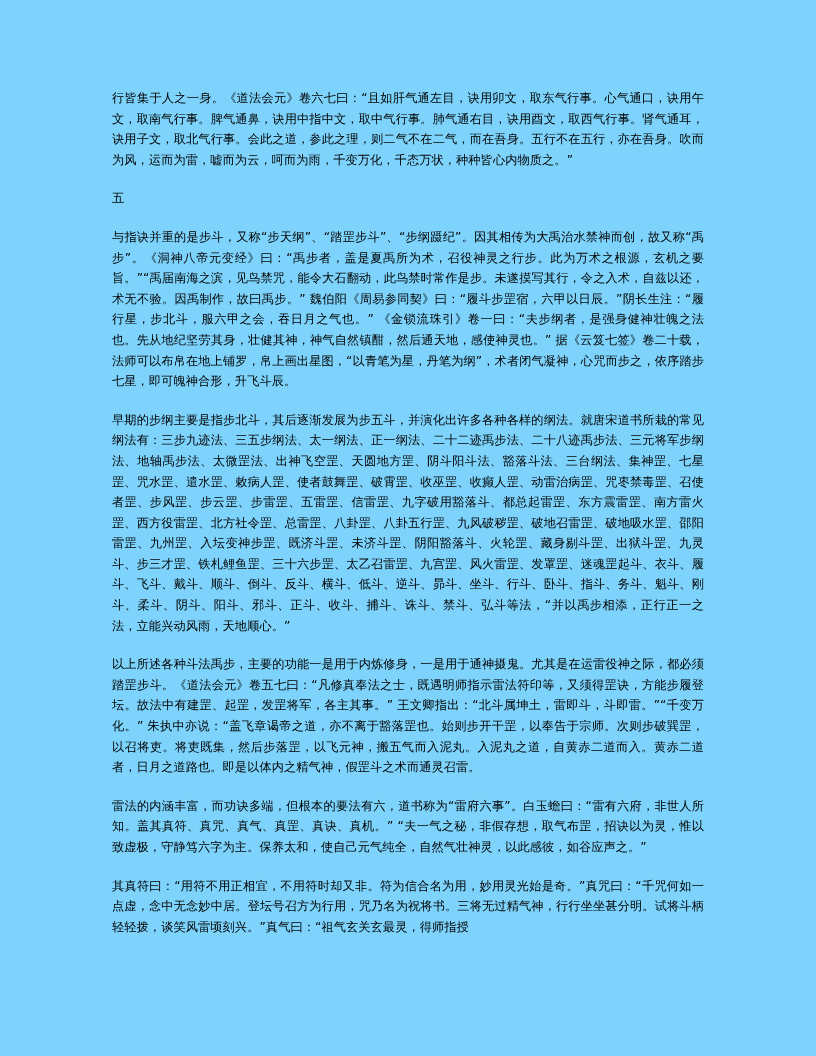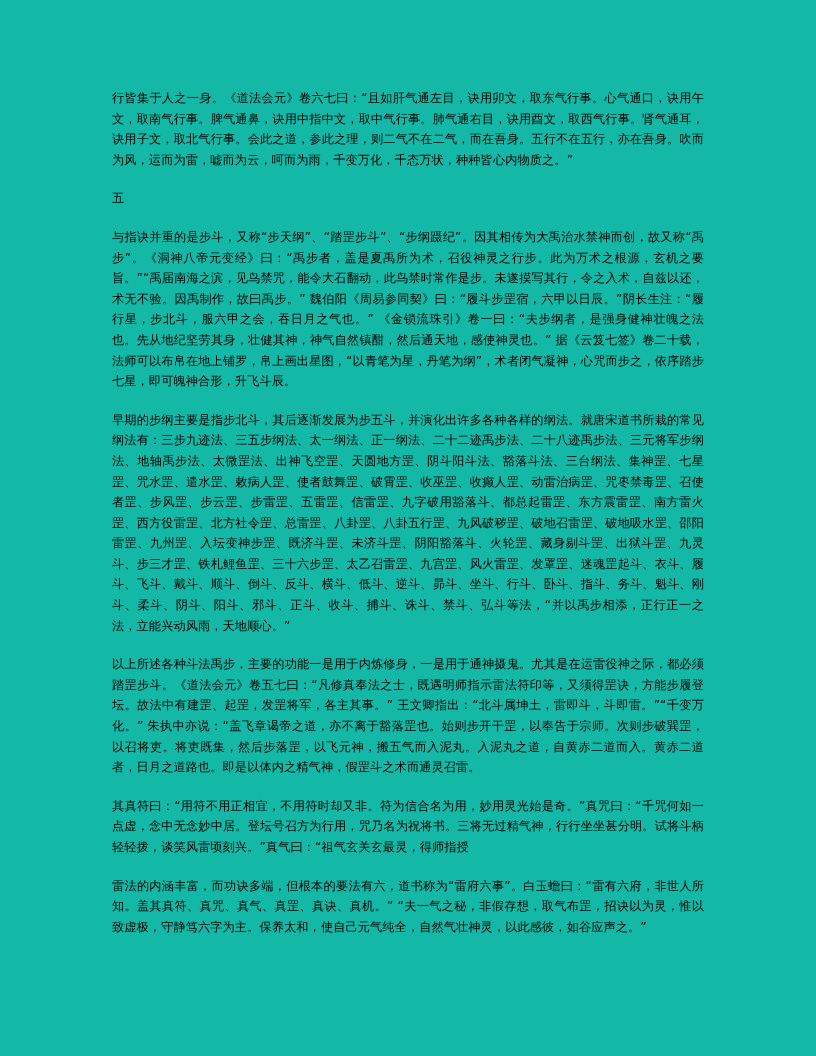--- a/index.html
+++ b/index.html
@@ -3,21 +3,21 @@
 <meta charset="utf-8">
 <style>
   html, body {
     margin: 0;
     padding: 0;
     background: #ffffff;
   }
   .page {
     width: 816px;
     height: 1056px;
-    background: #14b8a6;
+    background: #7dd3fc;
     position: relative;
     box-sizing: border-box;
     padding: 88px 112px 80px 112px;
     font-family: "DejaVu Sans", "Liberation Sans", sans-serif;
     color: #000000;
   }
   .body-text {
     font-size: 12.2px;
     line-height: 20.6px;
     text-align: justify;
@@ -38,15 +38,15 @@
 </style>
 </head>
 <body>
 
 <div class="page">
   <div class="body-text">行皆集于人之一身。《道法会元》卷六七曰：“且如肝气通左目，诀用卯文，取东气行事。心气通口，诀用午文，取南气行事。脾气通鼻，诀用中指中文，取中气行事。肺气通右目，诀用酉文，取西气行事。肾气通耳，诀用子文，取北气行事。会此之道，参此之理，则二气不在二气，而在吾身。五行不在五行，亦在吾身。吹而为风，运而为雷，嘘而为云，呵而为雨，千变万化，千态万状，种种皆心内物质之。”</div>
   <div class="section-number">五</div>
   <div class="body-text">与指诀并重的是步斗，又称“步天纲”、“踏罡步斗”、“步纲蹑纪”。因其相传为大禹治水禁神而创，故又称“禹步”。《洞神八帝元变经》曰：“禹步者，盖是夏禹所为术，召役神灵之行步。此为万术之根源，玄机之要旨。”“禹届南海之滨，见鸟禁咒，能令大石翻动，此鸟禁时常作是步。未遂摸写其行，令之入术，自兹以还，术无不验。因禹制作，故曰禹步。” 魏伯阳《周易参同契》曰：“履斗步罡宿，六甲以日辰。”阴长生注：“履行星，步北斗，服六甲之会，吞日月之气也。” 《金锁流珠引》卷一曰：“夫步纲者，是强身健神壮魄之法也。先从地纪坚劳其身，壮健其神，神气自然镇酣，然后通天地，感使神灵也。” 据《云笈七签》卷二十载，法师可以布帛在地上铺罗，帛上画出星图，“以青笔为星，丹笔为纲”，术者闭气凝神，心咒而步之，依序踏步七星，即可魄神合形，升飞斗辰。</div>
   <div class="body-text">早期的步纲主要是指步北斗，其后逐渐发展为步五斗，并演化出许多各种各样的纲法。就唐宋道书所栽的常见纲法有：三步九迹法、三五步纲法、太一纲法、正一纲法、二十二迹禹步法、二十八迹禹步法、三元将军步纲法、地轴禹步法、太微罡法、出神飞空罡、天圆地方罡、阴斗阳斗法、豁落斗法、三台纲法、集神罡、七星罡、咒水罡、遣水罡、敕病人罡、使者鼓舞罡、破霄罡、收巫罡、收癫人罡、动雷治病罡、咒枣禁毒罡、召使者罡、步风罡、步云罡、步雷罡、五雷罡、信雷罡、九字破用豁落斗、都总起雷罡、东方震雷罡、南方雷火罡、西方役雷罡、北方社令罡、总雷罡、八卦罡、八卦五行罡、九风破秽罡、破地召雷罡、破地吸水罡、邵阳雷罡、九州罡、入坛变神步罡、既济斗罡、未济斗罡、阴阳豁落斗、火轮罡、藏身剔斗罡、出狱斗罡、九灵斗、步三才罡、铁札鲤鱼罡、三十六步罡、太乙召雷罡、九宫罡、风火雷罡、发罩罡、迷魂罡起斗、衣斗、履斗、飞斗、戴斗、顺斗、倒斗、反斗、横斗、低斗、逆斗、昴斗、坐斗、行斗、卧斗、指斗、务斗、魁斗、刚斗、柔斗、阴斗、阳斗、邪斗、正斗、收斗、捕斗、诛斗、禁斗、弘斗等法，“并以禹步相添，正行正一之法，立能兴动风雨，天地顺心。”</div>
   <div class="body-text">以上所述各种斗法禹步，主要的功能一是用于内炼修身，一是用于通神摄鬼。尤其是在运雷役神之际，都必须踏罡步斗。《道法会元》卷五七曰：“凡修真奉法之士，既遇明师指示雷法符印等，又须得罡诀，方能步履登坛。故法中有建罡、起罡，发罡将军，各主其事。” 王文卿指出：“北斗属坤土，雷即斗，斗即雷。”“千变万化。” 朱执中亦说：“盖飞章谒帝之道，亦不离于豁落罡也。始则步开干罡，以奉告于宗师。次则步破巽罡，以召将吏。将吏既集，然后步落罡，以飞元神，搬五气而入泥丸。入泥丸之道，自黄赤二道而入。黄赤二道者，日月之道路也。即是以体内之精气神，假罡斗之术而通灵召雷。</div>
+  <div class="body-text">雷法的内涵丰富，而功诀多端，但根本的要法有六，道书称为“雷府六事”。白玉蟾曰：“雷有六府，非世人所知。盖其真符、真咒、真气、真罡、真诀、真机。” “夫一气之秘，非假存想，取气布罡，招诀以为灵，惟以致虚极，守静笃六字为主。保养太和，使自己元气纯全，自然气壮神灵，以此感彼，如谷应声之。”</div>
   <div class="body-text">其真符曰：“用符不用正相宜，不用符时却又非。符为信合名为用，妙用灵光始是奇。”真咒曰：“千咒何如一点虚，念中无念妙中居。登坛号召方为行用，咒乃名为祝将书。三将无过精气神，行行坐坐甚分明。试将斗柄轻轻拨，谈笑风雷顷刻兴。”真气曰：“祖气玄关玄最灵，得师指授</div>
-  <div class="body-text">雷法的内涵丰富，而功诀多端，但根本的要法有六，道书称为“雷府六事”。白玉蟾曰：“雷有六府，非世人所知。盖其真符、真咒、真气、真罡、真诀、真机。” “夫一气之秘，非假存想，取气布罡，招诀以为灵，惟以致虚极，守静笃六字为主。保养太和，使自己元气纯全，自然气壮神灵，以此感彼，如谷应声之。”</div>
 </div>
 
 </body></html>

